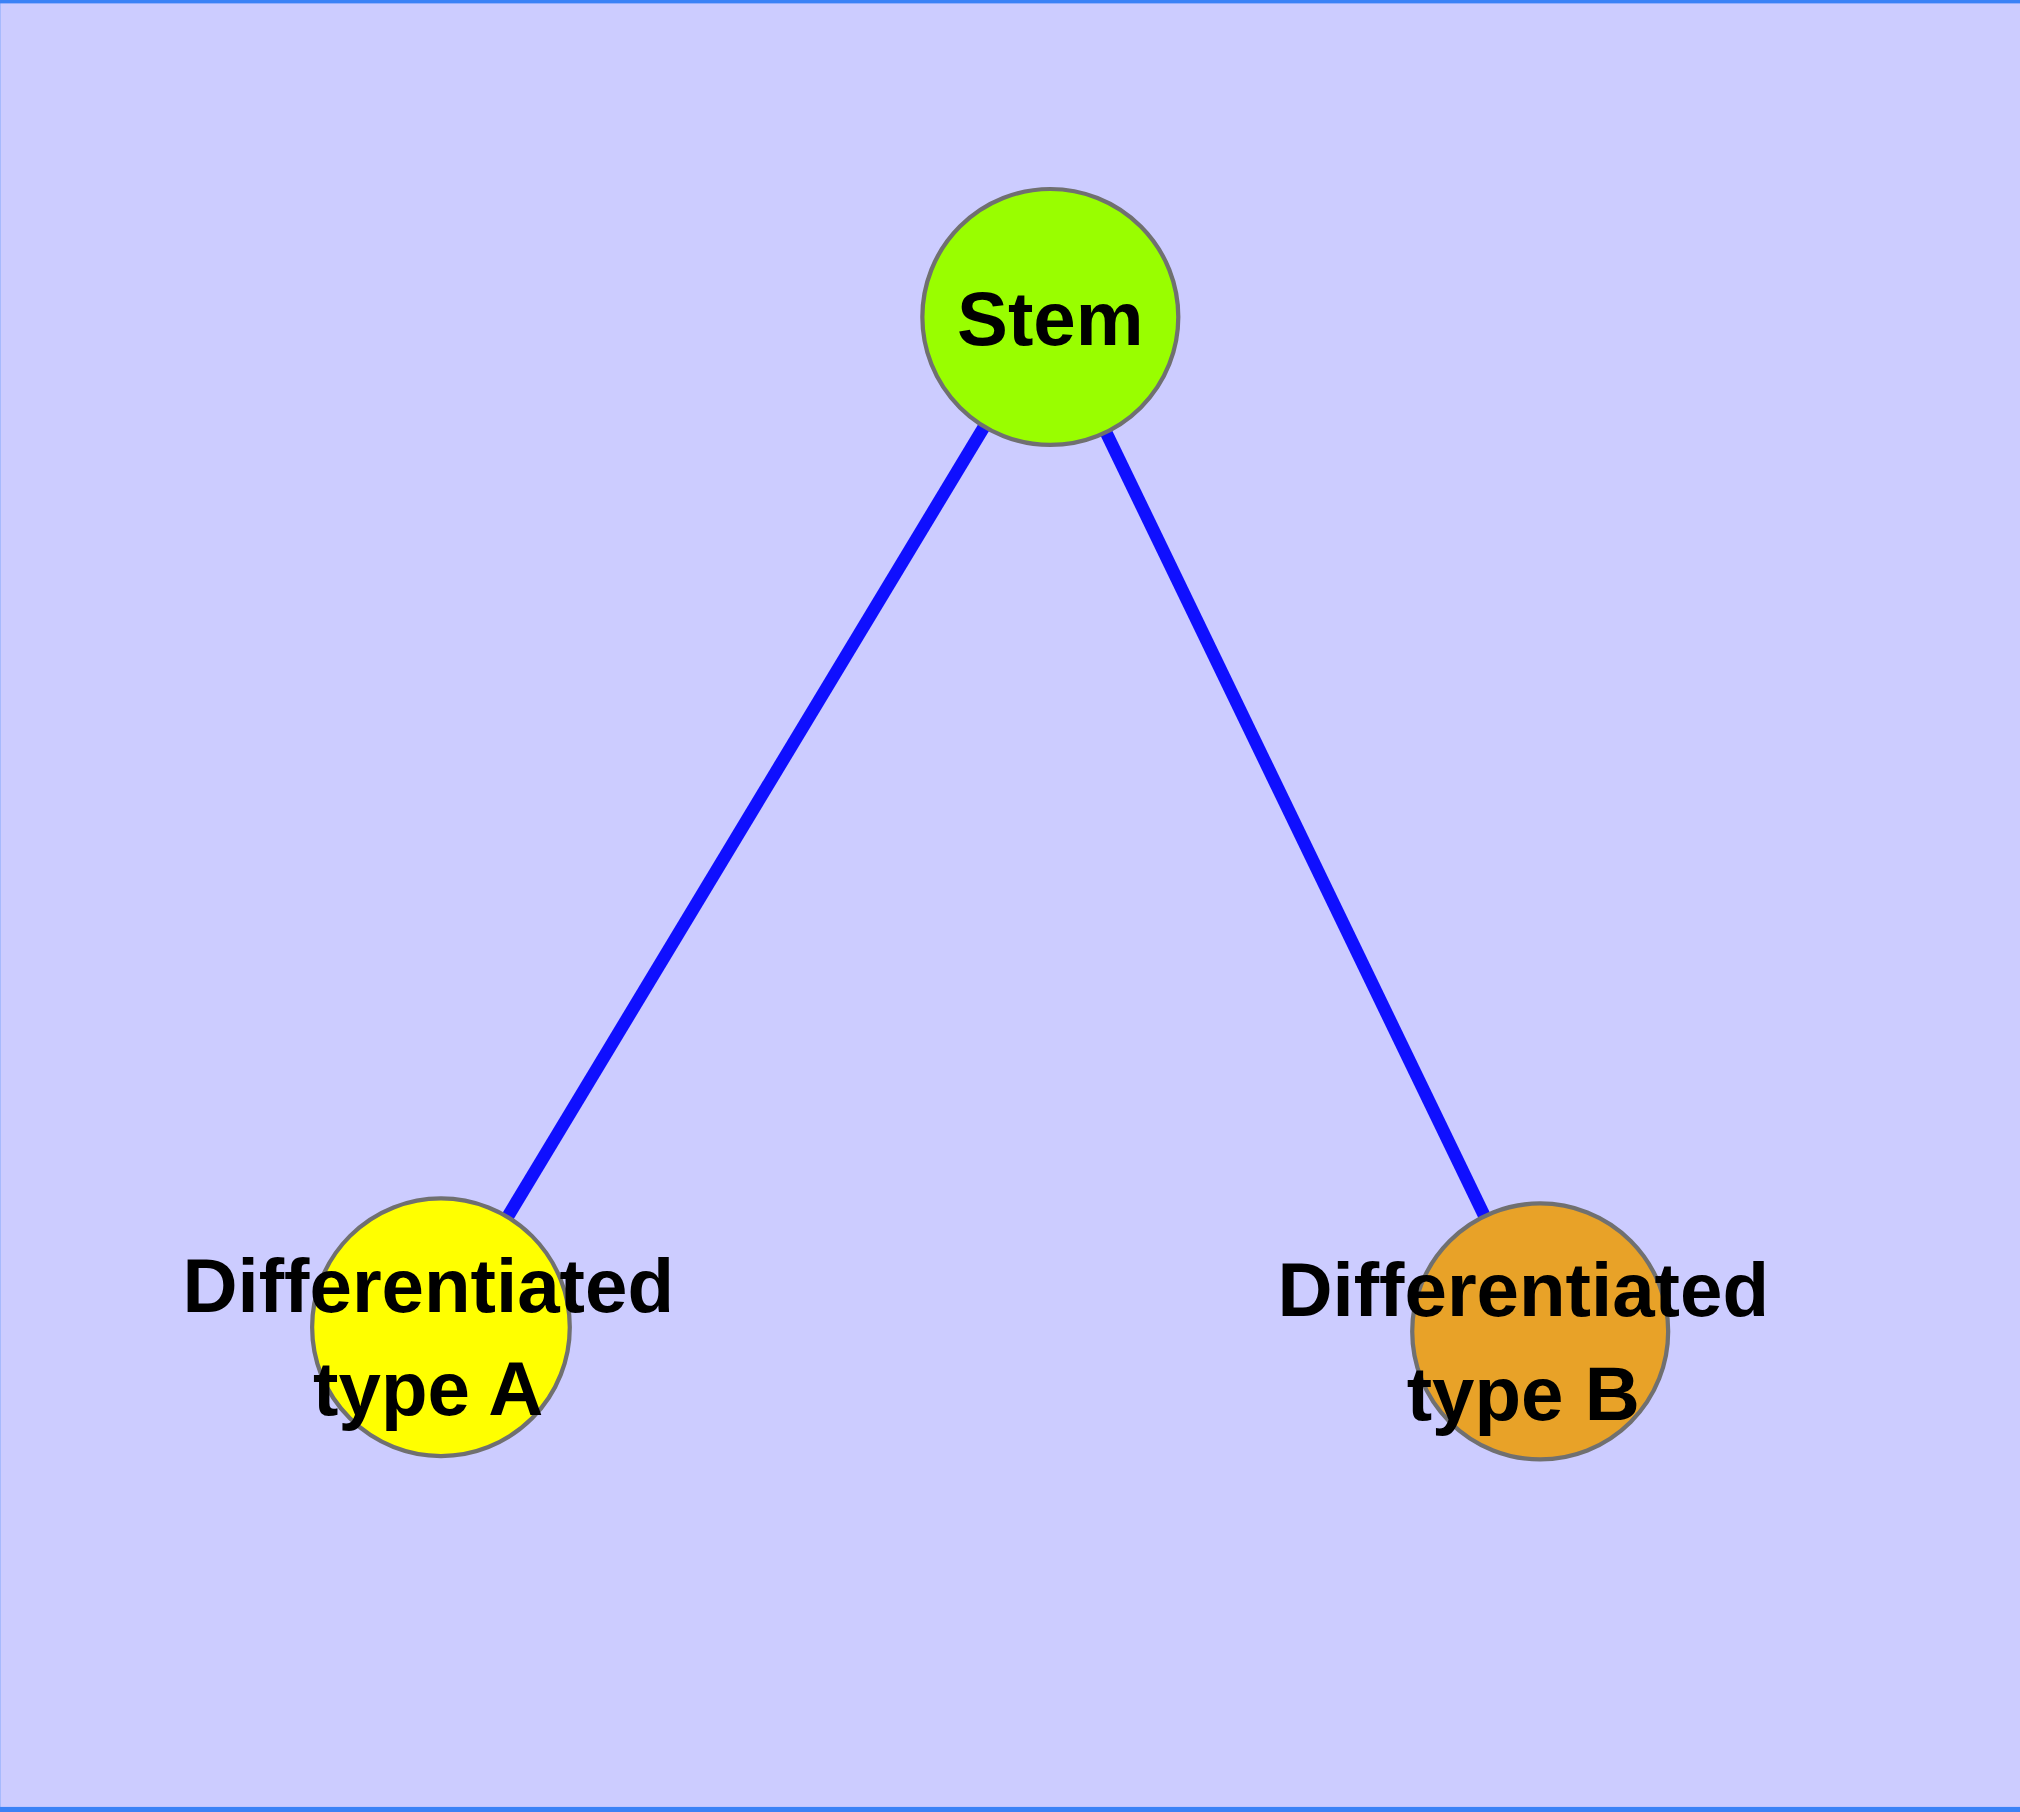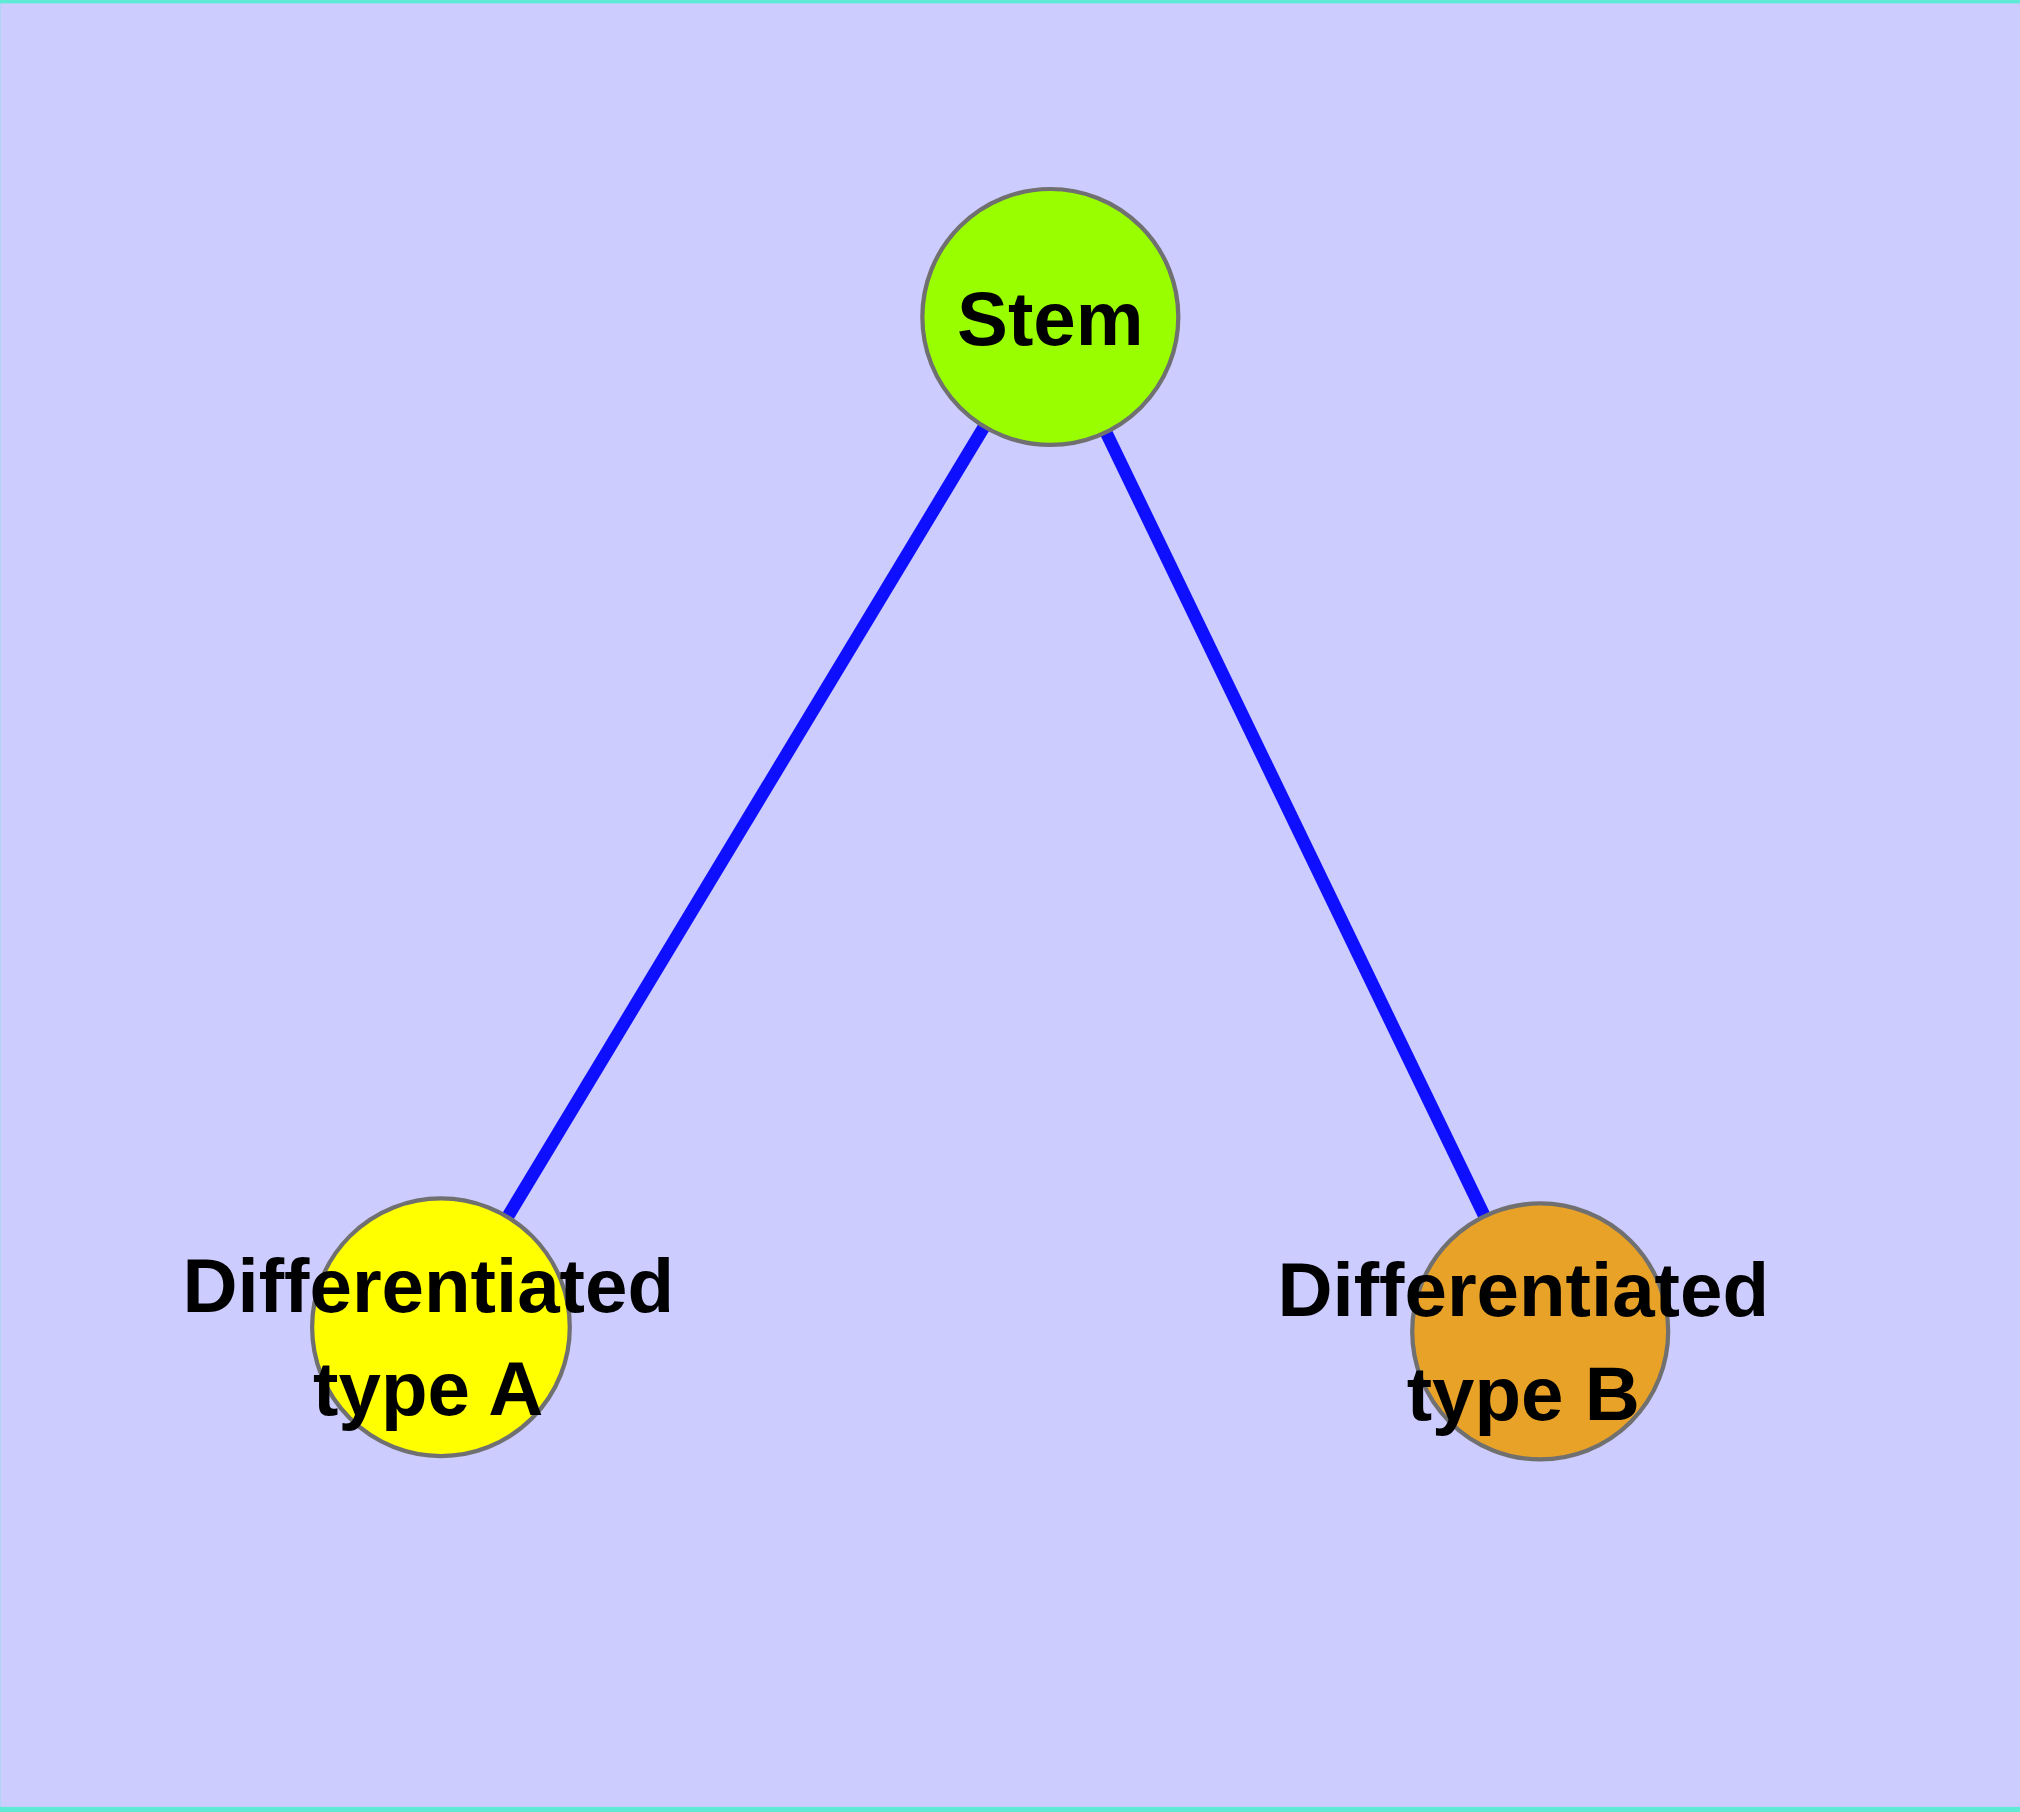--- a/index.html
+++ b/index.html
@@ -4,21 +4,21 @@
 <style>
   html, body {
     margin: 0;
     padding: 0;
     background: #ffffff;
   }
   .stage {
     position: relative;
     width: 2021px;
     height: 1812px;
-    background: #5eead4;
+    background: #3b82f6;
     overflow: hidden;
     font-family: "Liberation Sans", sans-serif;
   }
   svg.graph-svg {
     display: block;
     width: 2021px;
     height: 1812px;
   }
   .node-label {
     font-family: "Liberation Sans", sans-serif;

